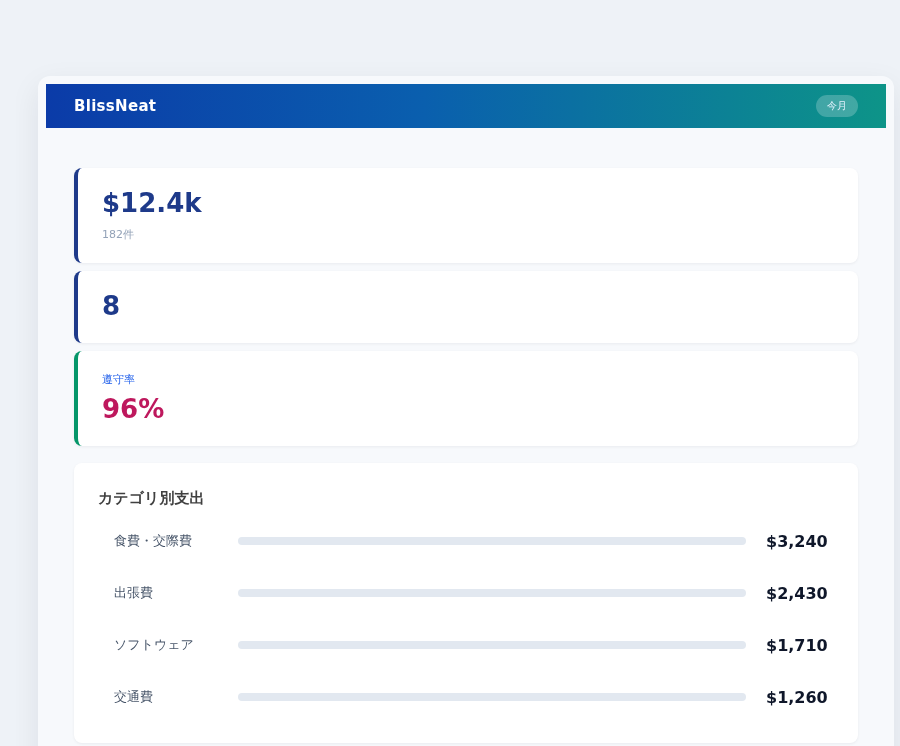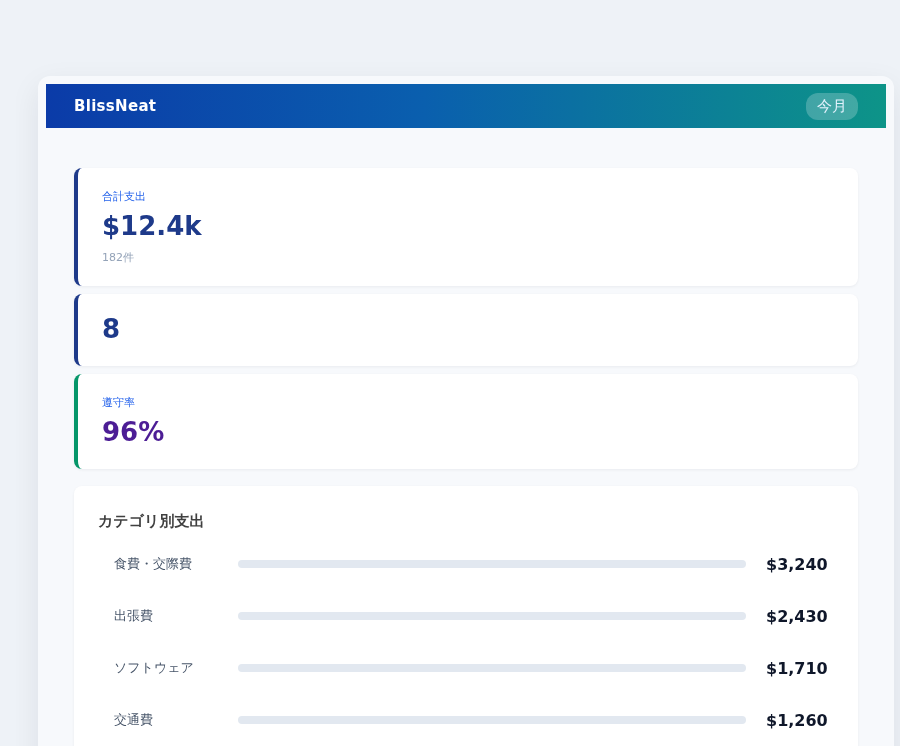--- a/index.html
+++ b/index.html
@@ -27,21 +27,21 @@
   }
   .app-title {
     color: #ffffff;
     font-size: 15px;
     font-weight: bold;
     letter-spacing: 0.3px;
   }
   .period-badge {
     background: rgba(255, 255, 255, 0.22);
     color: #e3f2fd;
-    font-size: 15px;
+    font-size: 10px;
     padding: 4px 11px;
     border-radius: 12px;
     border: none;
     cursor: pointer;
     font-family: Liberation Serif, serif;
   }
   .panel-body {
     padding: 24px 20px 24px 20px;
   }
   .stat-card {
@@ -117,33 +117,32 @@
 <div class="panel">
 
   <div class="app-header">
     <div class="app-title">BlissNeat</div>
     <button class="period-badge">今月</button>
   </div>
 
   <div class="panel-body">
 
     <div class="stat-card" style="border-left-color: rgb(30, 58, 138);">
-      <div class="stat-label">合計支出</div>
       <div class="stat-value" style="color: rgb(30, 58, 138);">$12.4k</div>
       <div class="stat-sub">182件</div>
     </div>
 
     <div class="stat-card" style="border-left-color: rgb(30, 58, 138);">
       <div class="stat-value" style="color: rgb(30, 58, 138);">8</div>
     </div>
 
 
     <div class="stat-card" style="border-left-color: rgb(5, 150, 105);">
       <div class="stat-label">遵守率</div>
-      <div class="stat-value" style="color: #4c1d95;">96%</div>
+      <div class="stat-value" style="color: #be185d;">96%</div>
 
     </div>
 
     <div class="category-card">
       <div class="category-title">カテゴリ別支出</div>
       <div>
   <div class="category-row">
     <div class="category-label">食費・交際費</div>
     <div class="bar-track">
       <div class="bar-fill" style="width: 72%; background: linear-gradient(90deg, rgb(18, 99, 156), rgb(16, 185, 129));"></div>

